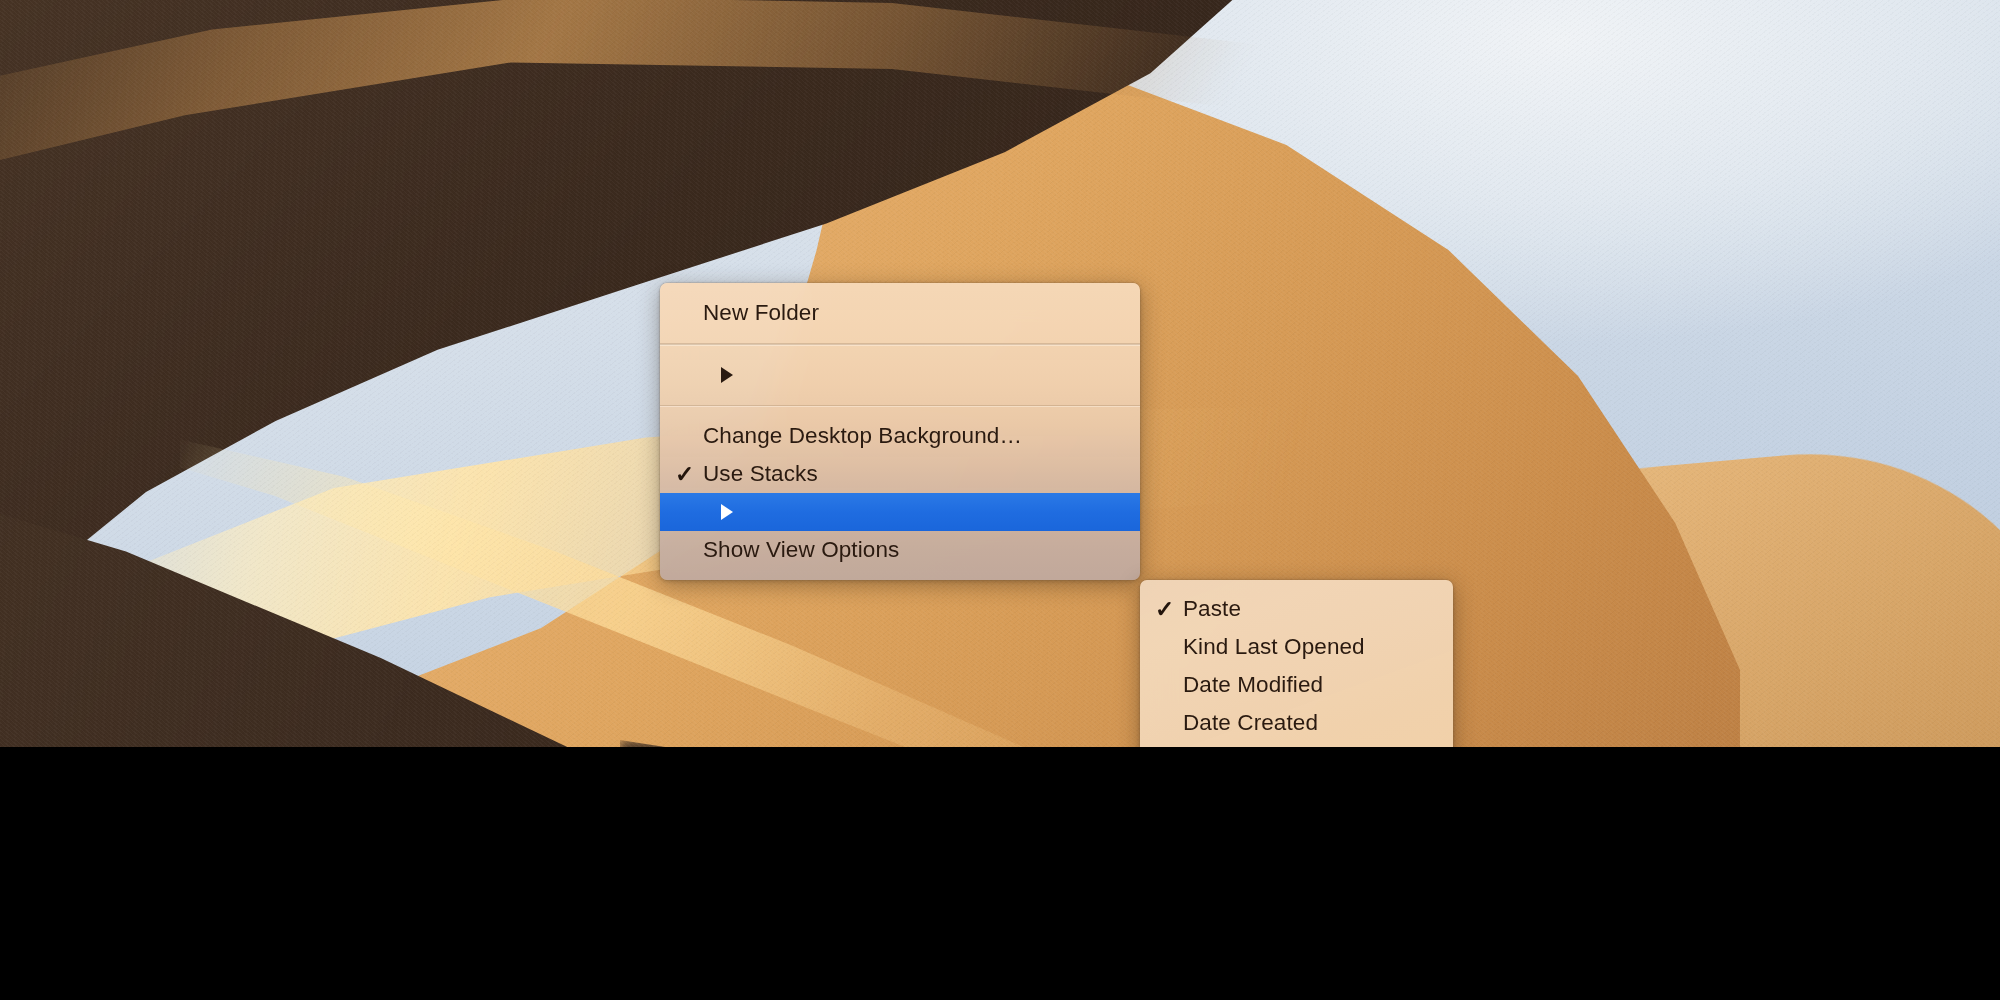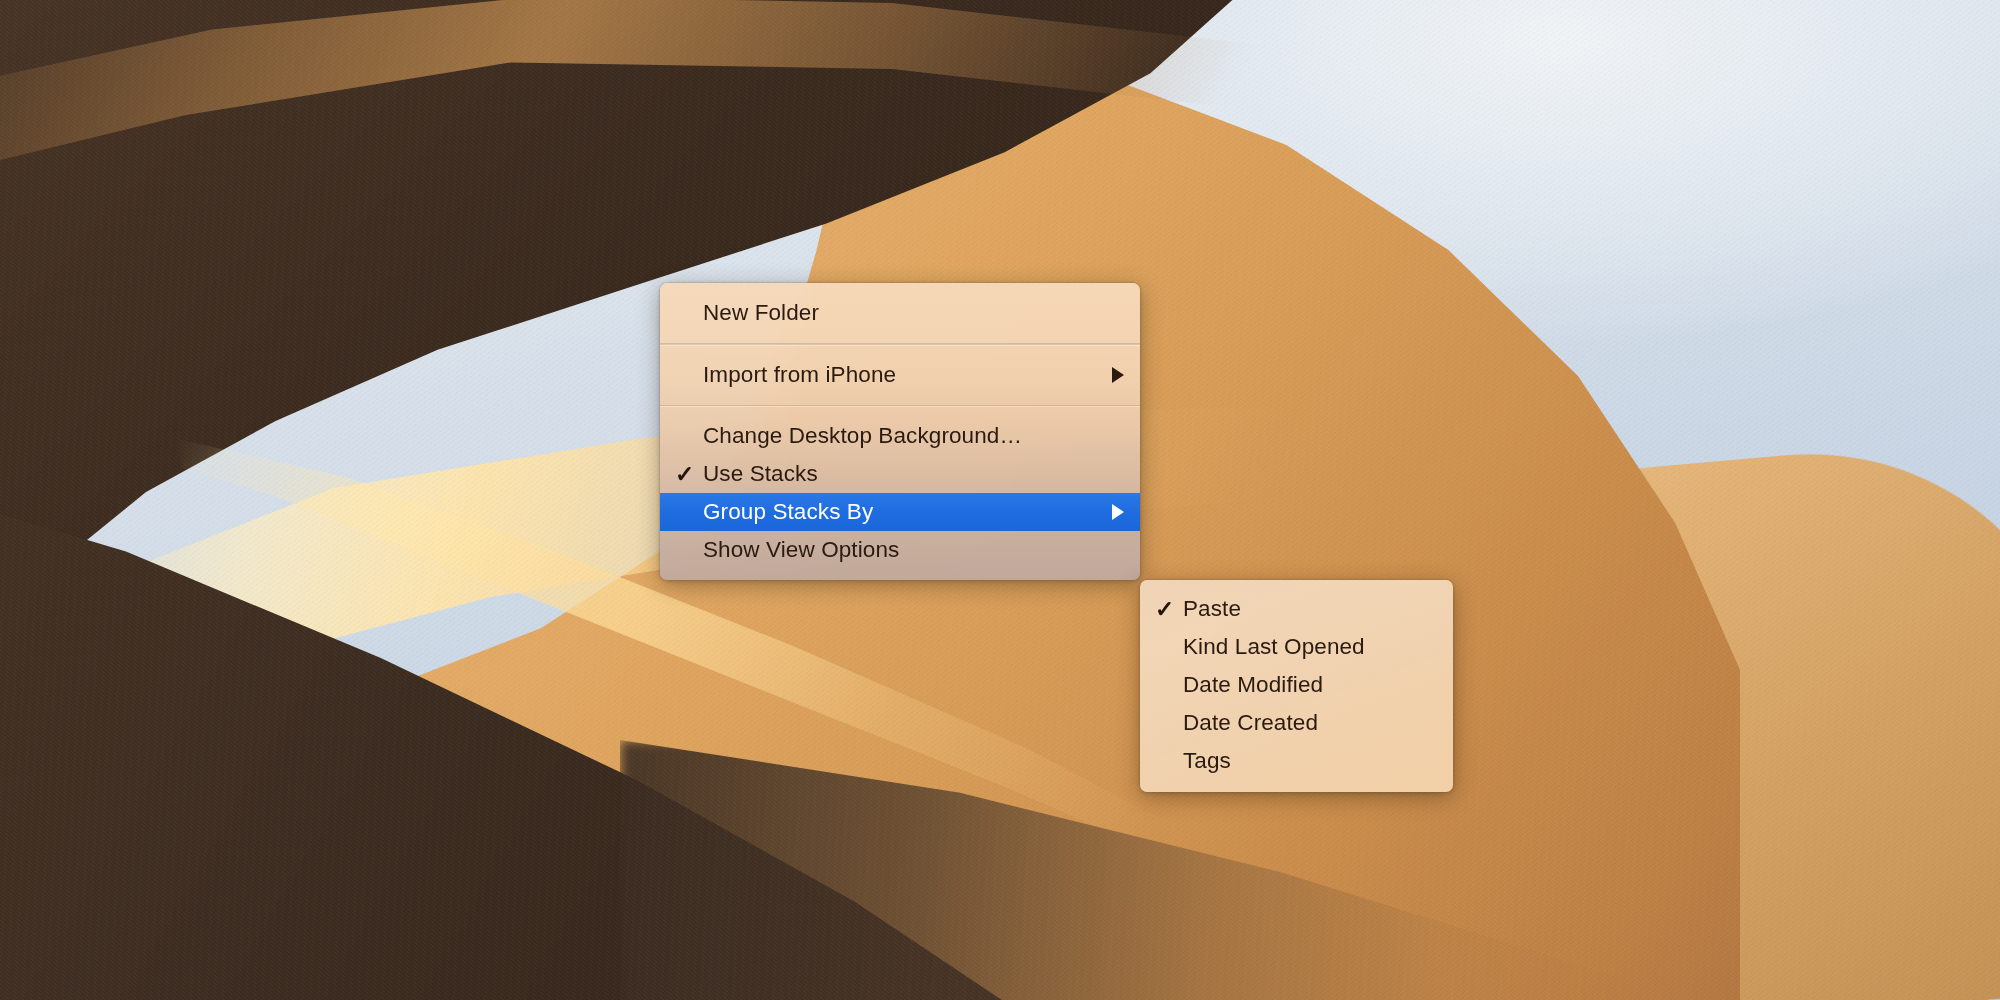--- a/index.html
+++ b/index.html
@@ -7,21 +7,21 @@
   html, body {
     width:2000px; height:1000px;
     overflow:hidden;
     font-family:"Liberation Sans", sans-serif;
     background:#000;
   }
 
   
   #desktop {
     position:relative;
-    width:2000px; height:1000px;
+    width:2000px; height:747px;
     overflow:hidden;
     background:#3a2b21;
   }
 
   
   .sky {
     position:absolute; inset:0;
     background:
       radial-gradient(ellipse 900px 420px at 1560px 40px,
                       #f0f3f6 0%, #e2e9f0 38%, rgba(214,225,236,0) 72%),
@@ -298,39 +298,37 @@
           <span class="label">New Folder</span>
         </div>
         <div class="sec-pad-bot"></div>
       </div>
       <div class="separator"></div>
       <div class="separator"></div>
       <div class="menu-section">
         <div class="sec-pad-top"></div>
         <div class="menu-item">
           <span class="check"></span>
-          <span class="label">Import from iPhone</span>
           <span class="submenu-arrow"></span>
         </div>
         <div class="sec-pad-bot"></div>
       </div>
       <div class="separator"></div>
       <div class="menu-section">
         <div class="sec-pad-top"></div>
         <div class="menu-item">
           <span class="check"></span>
           <span class="label">Change Desktop Background…</span>
         </div>
         <div class="menu-item">
           <span class="check">✓</span>
           <span class="label">Use Stacks</span>
         </div>
         <div class="menu-item selected">
           <span class="check"></span>
-          <span class="label">Group Stacks By</span>
           <span class="submenu-arrow"></span>
         </div>
         <div class="menu-item">
           <span class="check"></span>
           <span class="label">Show View Options</span>
         </div>
         <div class="sec-pad-bot"></div>
       </div>
     </div>
 

